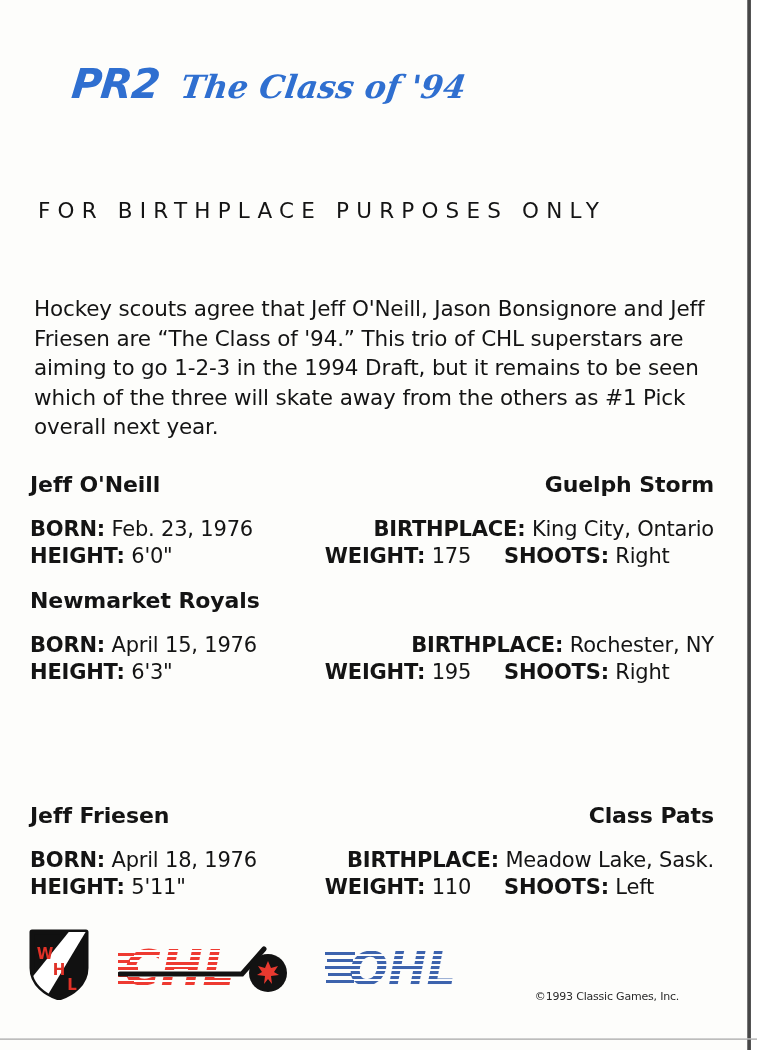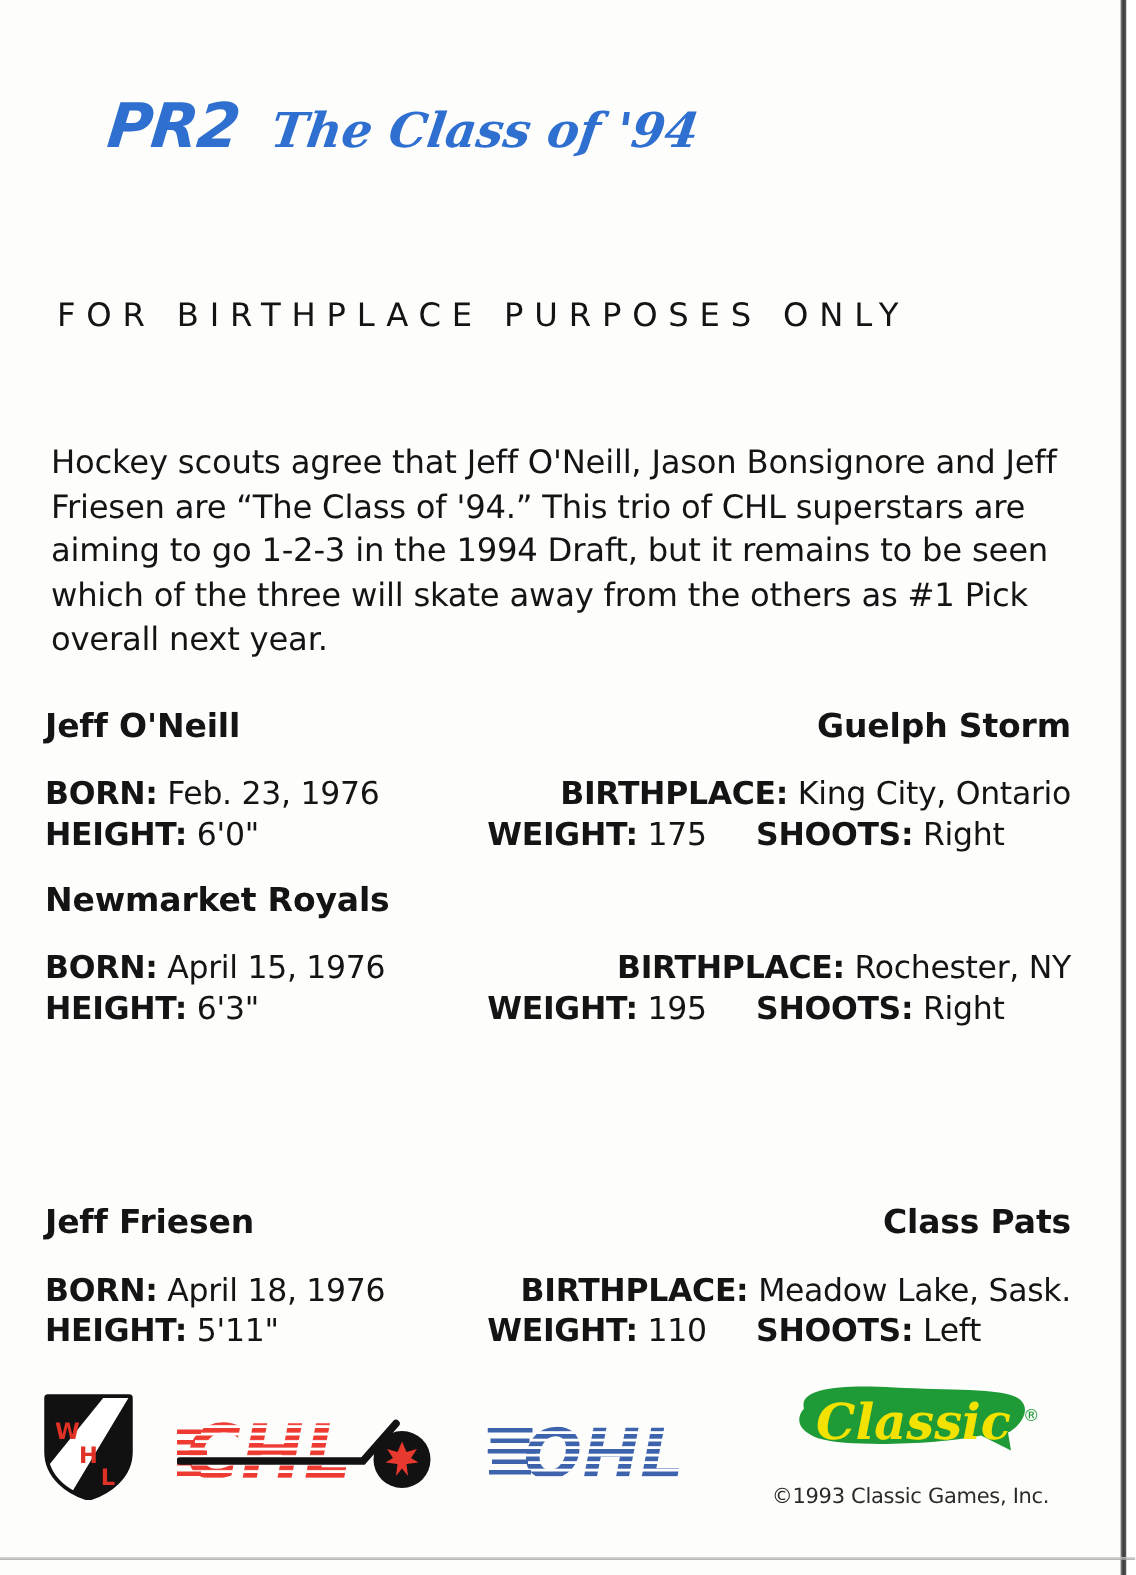--- a/index.html
+++ b/index.html
@@ -165,21 +165,21 @@
 
   
   .classic { left: 522px; top: 6px; width: 180px; height: 56px; }
   .copyright {
     position: absolute;
     left: 498px;
     top: 75px;
     width: 218px;
     text-align: center;
     font-family: "DejaVu Sans", sans-serif;
-    font-size: 14px;
+    font-size: 11px;
     color: #2a2a2a;
     letter-spacing: -0.2px;
     white-space: nowrap;
   }
 </style>
 </head>
 <body>
 
 <div id="card">
 
@@ -307,24 +307,17 @@
         <g fill="#3d63ad">
           <rect x="0" y="11" width="30" height="3"></rect>
           <rect x="2" y="18" width="26" height="3"></rect>
           <rect x="0" y="25" width="32" height="3"></rect>
           <rect x="3" y="32" width="24" height="3"></rect>
           <rect x="1" y="39" width="28" height="3"></rect>
         </g>
       </svg>
     </div>
 
-    <div class="logo classic">
-      <svg viewBox="0 0 180 56" width="180" height="56">
-        <path d="M14 18 C10 4 40 2 74 4 C112 6 148 4 158 12 C166 19 158 30 150 34 L152 46 L132 36 C104 42 44 44 24 38 C10 33 8 25 14 18 Z" fill="#1e9b37"></path>
-        <text x="22" y="38" font-family="DejaVu Serif, serif" font-size="33" font-weight="bold" font-style="italic" fill="#f3e200">Classic</text>
-        <text x="160" y="26" font-family="DejaVu Sans, sans-serif" font-size="11" fill="#1e9b37">®</text>
-      </svg>
-    </div>
 
     <div class="copyright">©1993 Classic Games, Inc.</div>
   </div>
 
 </div>
 
 </body></html>

